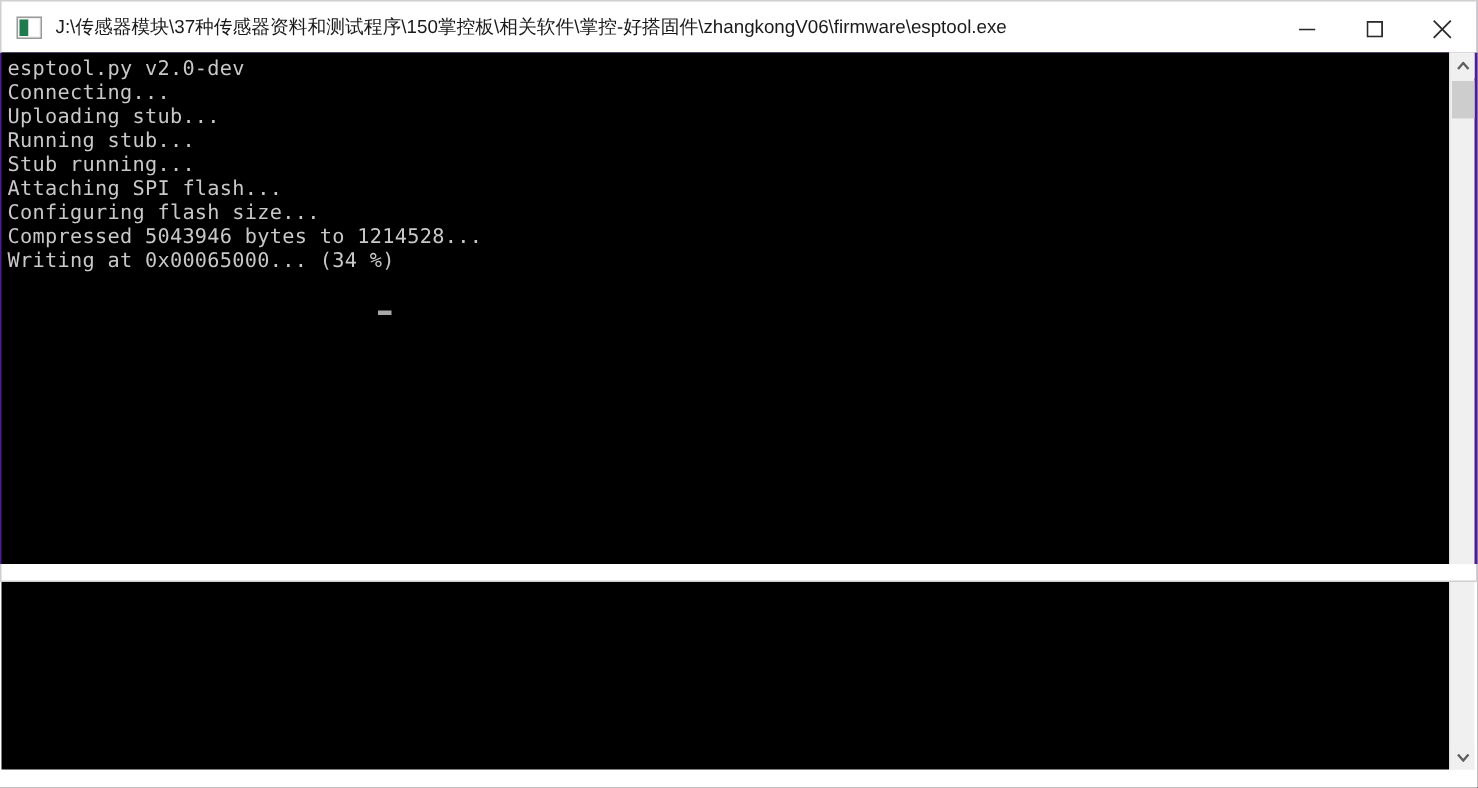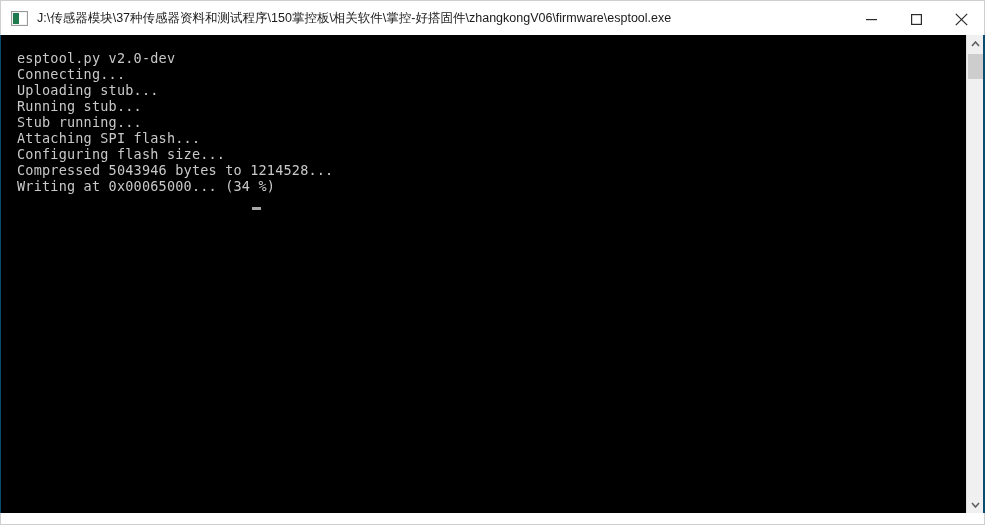--- a/index.html
+++ b/index.html
@@ -12,22 +12,22 @@
     height: 525px;
     overflow: hidden;
     font-family: "Liberation Sans", sans-serif;
   }
 
   #window {
     position: absolute;
     left: 0;
     top: 0;
     width: 985px;
-    height: 525px;
-    background: #0c4a6e;
+    height: 388px;
+    background: #4c1d95;
     box-sizing: border-box;
   }
 
   
   #titlebar {
     position: absolute;
     left: 0;
     top: 0;
     width: 985px;
     height: 35px;
@@ -98,21 +98,21 @@
     width: 965px;
     height: 478px;
     background: #000000;
     overflow: hidden;
   }
 
   #console-text {
     position: absolute;
     left: 4px;
     top: 3px;
-    margin: 12px;
+    margin: 0;
     padding: 0;
     font-family: "DejaVu Sans Mono", "Liberation Mono", monospace;
     font-size: 13.5px;
     line-height: 16px;
     color: #c8c8c8;
     white-space: pre;
     letter-spacing: 0.2px;
   }
 
   #cursor {

